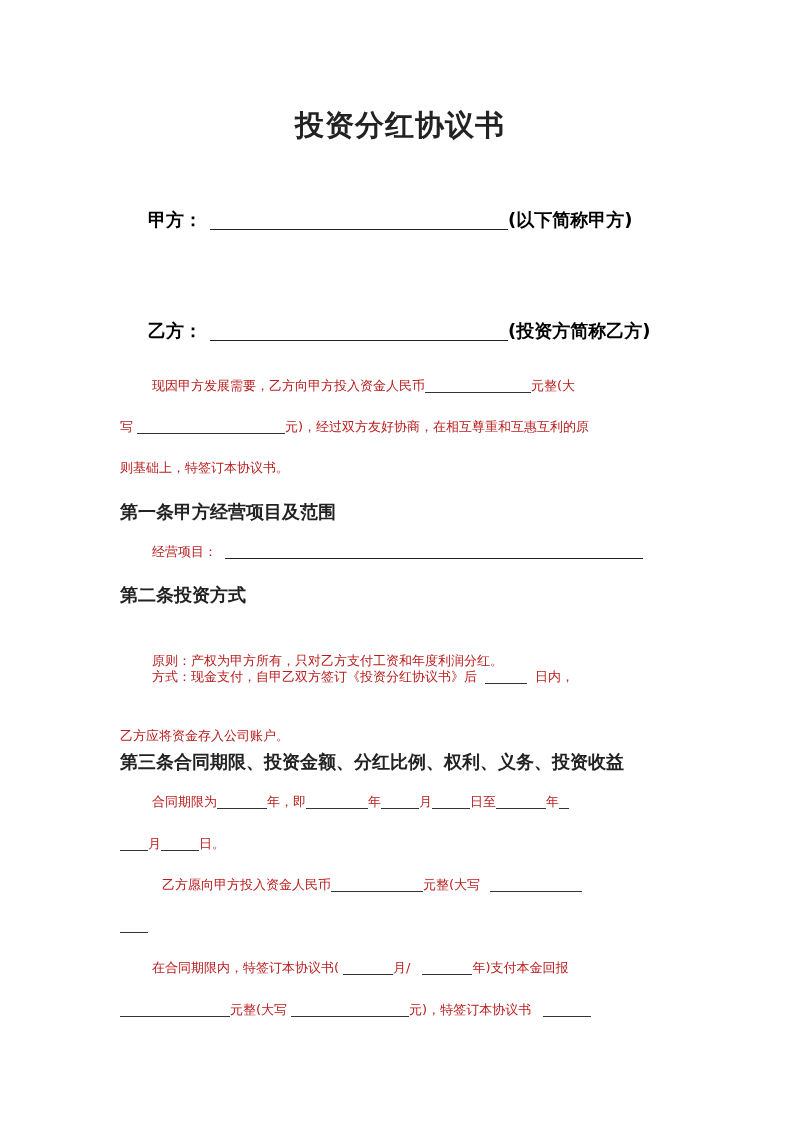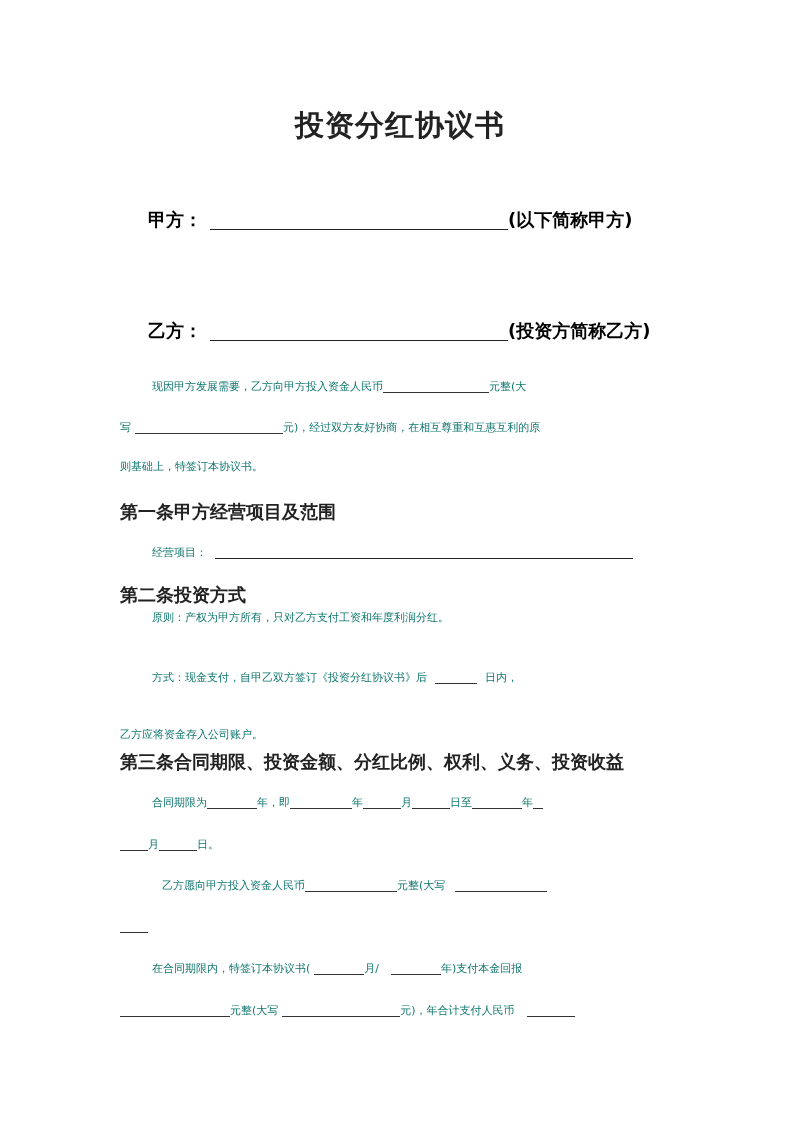--- a/index.html
+++ b/index.html
@@ -2,21 +2,21 @@
 <html><head>
   <meta charset="utf-8">
   <style>
     html, body { margin: 0; padding: 0; background: #ffffff; }
     body { width: 794px; height: 1123px; position: relative; overflow: hidden;
            font-family: "DejaVu Sans", "Liberation Sans", sans-serif; color: #222; }
     .abs { position: absolute; white-space: nowrap; }
     .title { left: 0; width: 800px; top: 106px; text-align: center; font-size: 29px; font-weight: bold; color: #222; letter-spacing: 1px; }
     .party { font-size: 18px; font-weight: bold; color: #000000; }
     .party-line { display: inline-block; border-bottom: 1.6px solid #222; vertical-align: -4px; height: 18px; }
-    .body-text { font-size: 11px; color: #0f766e; }
+    .body-text { font-size: 13px; color: #b91c1c; }
     .heading { font-size: 18px; font-weight: bold; color: #222; }
     .blank { display: inline-block; border-bottom: 1px solid #333; height: 15px; vertical-align: -3px; }
   </style>
 </head>
 <body>
 
 <div class="abs title">投资分红协议书</div>
 
 <div class="abs party" style="left:148px; top:208px;">
   <span>甲方：</span><span class="party-line" style="width:298px; margin-left:8px;"></span><span>(以下简称甲方)</span>
@@ -33,21 +33,21 @@
   <span>写</span><span class="blank" style="width:148px; margin-left:4px;"></span><span>元)，经过双方友好协商，在相互尊重和互惠互利的原</span>
 </div>
 <div class="abs body-text" style="left:120px; top:459px;">则基础上，特签订本协议书。</div>
 
 <div class="abs heading" style="left:120px; top:500px;">第一条甲方经营项目及范围</div>
 <div class="abs body-text" style="left:152px; top:543px;">
   <span>经营项目：</span><span class="blank" style="width:418px; margin-left:8px; border-bottom:1.3px solid #222;"></span>
 </div>
 
 <div class="abs heading" style="left:120px; top:583px;">第二条投资方式</div>
-<div class="abs body-text" style="left:152px; top:610px;">原则：产权为甲方所有，只对乙方支付工资和年度利润分红。</div>
+<div class="abs body-text" style="left:152px; top:652px;">原则：产权为甲方所有，只对乙方支付工资和年度利润分红。</div>
 <div class="abs body-text" style="left:152px; top:668px;">
   <span>方式：现金支付，自甲乙双方签订《投资分红协议书》后</span><span class="blank" style="width:42px; margin:0 8px;"></span><span>日内，</span>
 </div>
 <div class="abs body-text" style="left:120px; top:727px;">乙方应将资金存入公司账户。</div>
 
 <div class="abs heading" style="left:120px; top:750px;">第三条合同期限、投资金额、分红比例、权利、义务、投资收益</div>
 
 <div class="abs body-text" style="left:152px; top:793px;">
   <span>合同期限为</span><span class="blank" style="width:50px;"></span><span>年，即</span><span class="blank" style="width:62px;"></span><span>年</span><span class="blank" style="width:38px;"></span><span>月</span><span class="blank" style="width:38px;"></span><span>日至</span><span class="blank" style="width:50px;"></span><span>年</span><span class="blank" style="width:10px;"></span>
 </div>
@@ -59,14 +59,14 @@
   <span>乙方愿向甲方投入资金人民币</span><span class="blank" style="width:92px;"></span><span>元整(大写</span><span class="blank" style="width:92px; margin-left:10px;"></span>
 </div>
 <div class="abs body-text" style="left:120px; top:917px;">
   <span class="blank" style="width:28px;"></span>
 </div>
 
 <div class="abs body-text" style="left:152px; top:959px;">
   <span>在合同期限内，特签订本协议书(</span><span class="blank" style="width:50px; margin-left:4px;"></span><span>月/</span><span class="blank" style="width:50px; margin-left:12px;"></span><span>年)支付本金回报</span>
 </div>
 <div class="abs body-text" style="left:120px; top:1001px;">
-  <span class="blank" style="width:110px;"></span><span>元整(大写</span><span class="blank" style="width:118px; margin-left:4px;"></span><span>元)，年合计支付人民币</span><span class="blank" style="width:48px; margin-left:12px;"></span>
+  <span class="blank" style="width:110px;"></span><span>元整(大写</span><span class="blank" style="width:118px; margin-left:4px;"></span><span>元)，特签订本协议书</span><span class="blank" style="width:48px; margin-left:12px;"></span>
 </div>
 
 </body></html>

